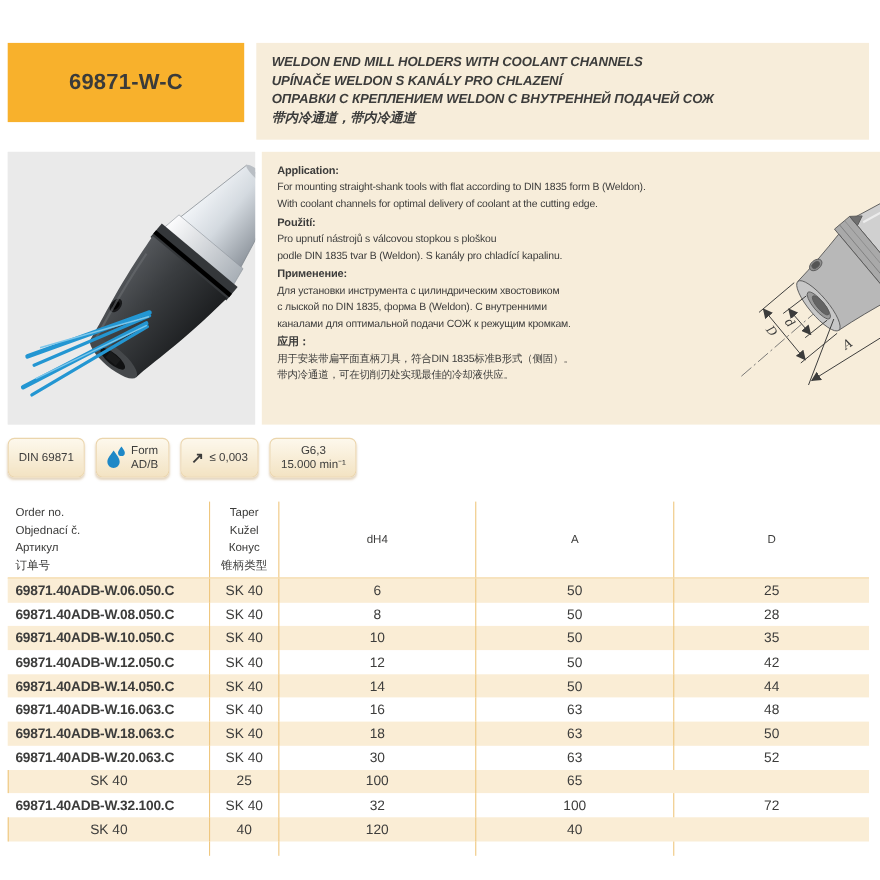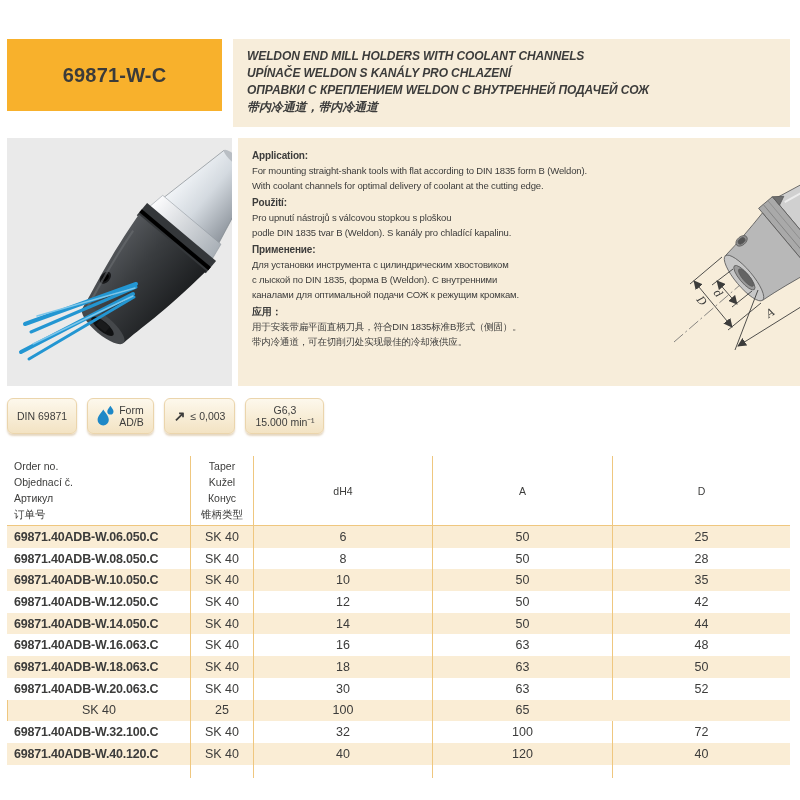--- a/index.html
+++ b/index.html
@@ -321,21 +321,20 @@
         <div class="tcell c4">65</div>
       </div>
       <div class="trow">
         <div class="tcell c0">69871.40ADB-W.32.100.C</div>
         <div class="tcell c1">SK 40</div>
         <div class="tcell c2">32</div>
         <div class="tcell c3">100</div>
         <div class="tcell c4">72</div>
       </div>
       <div class="trow alt">
-        <div class="tcell c0">69871.40ADB-W.40.120.C</div>
         <div class="tcell c1">SK 40</div>
         <div class="tcell c2">40</div>
         <div class="tcell c3">120</div>
         <div class="tcell c4">40</div>
       </div>
     </div>
   <div class="tfoot-ext">
     <div class="fcell c0"></div>
       <div class="fcell"></div>
       <div class="fcell"></div>

